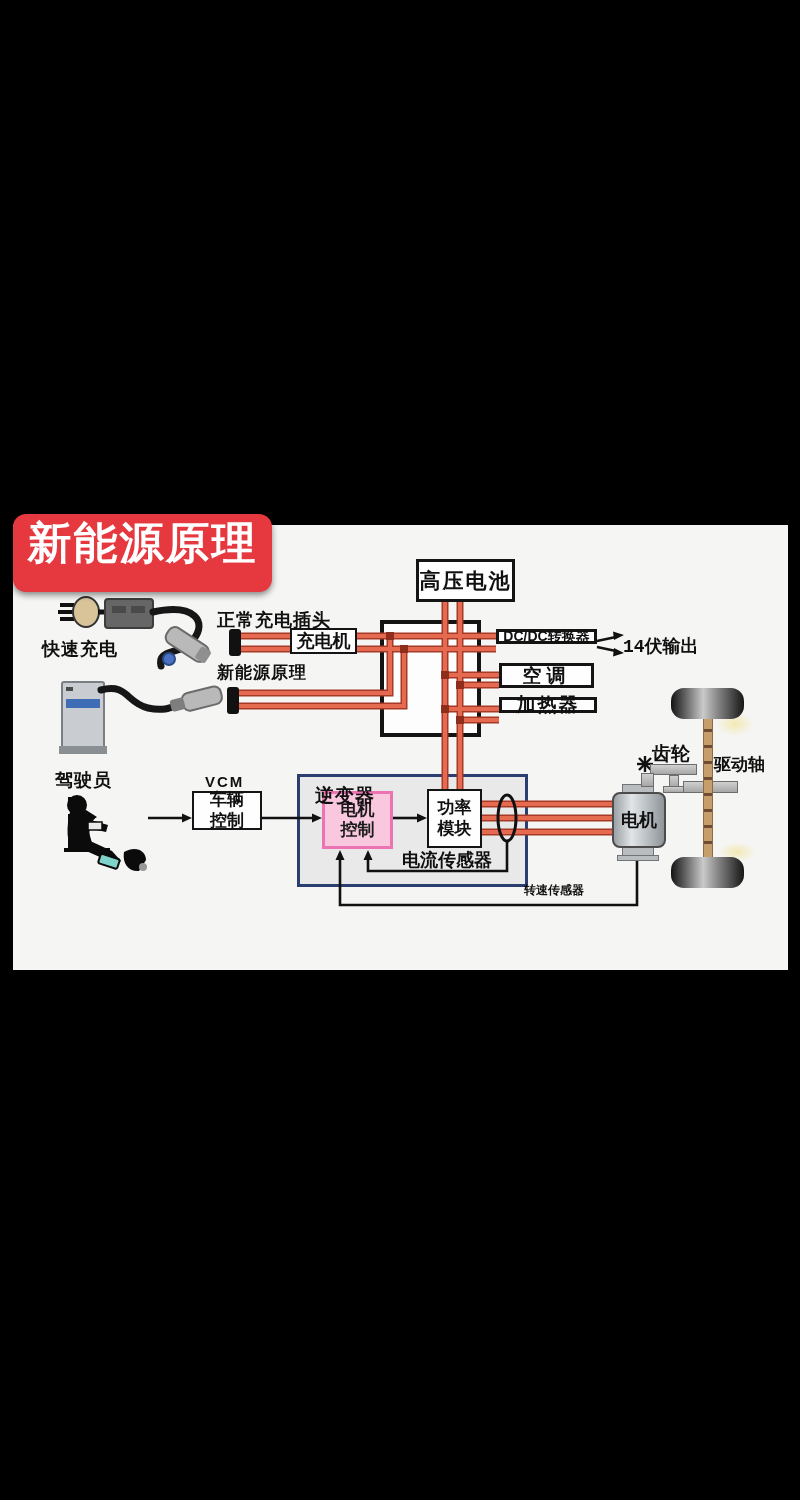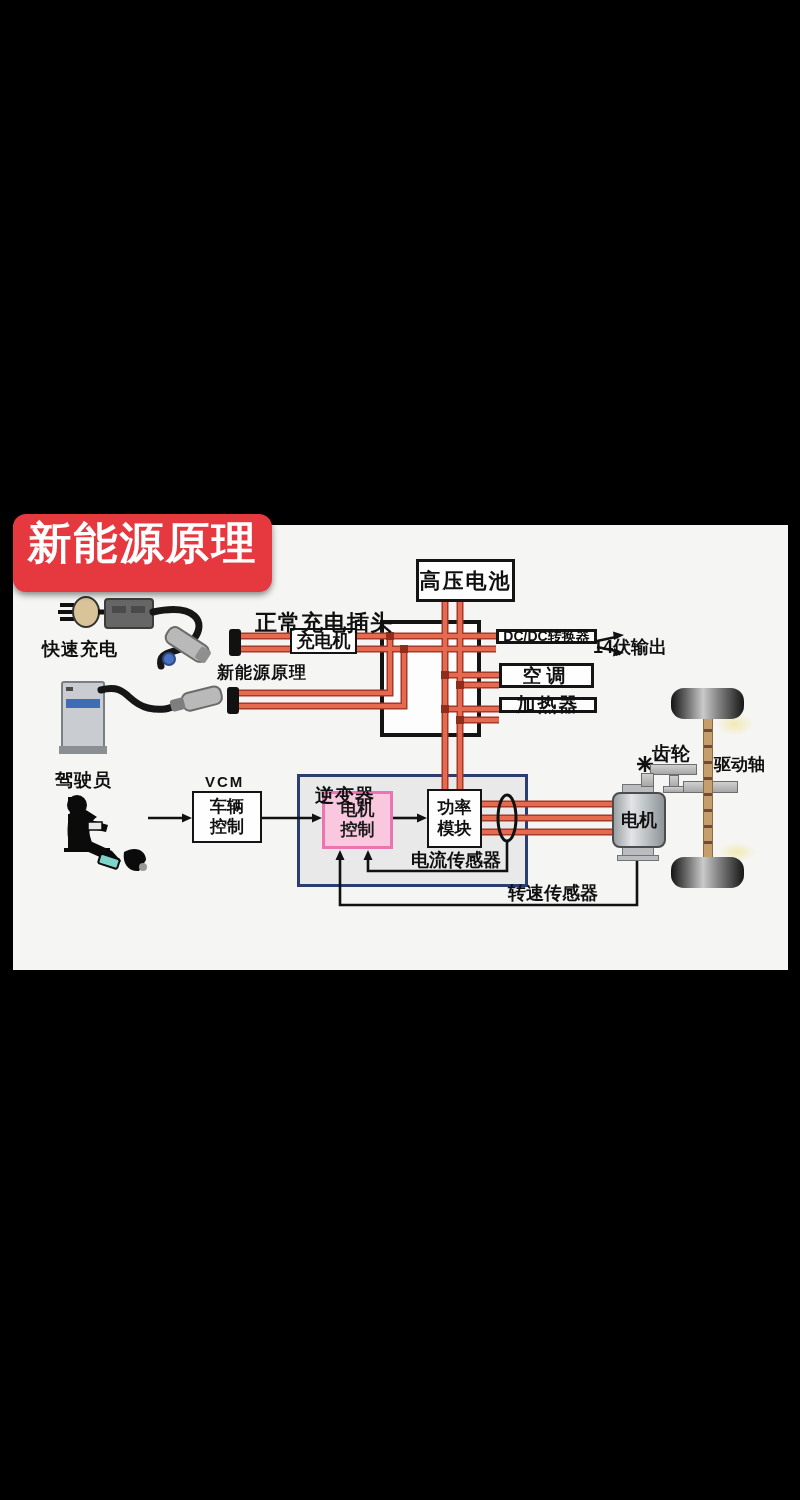--- a/index.html
+++ b/index.html
@@ -185,21 +185,21 @@
   </div>
 
   <div class="bx" style="left:499px;top:663px;width:95px;height:25px;font-size:19px;letter-spacing:5px;">
     <span>空调</span>
   </div>
 
   <div class="bx" style="left:499px;top:697px;width:98px;height:16px;font-size:19px;letter-spacing:2px;">
     <span>加热器</span>
   </div>
 
-  <div class="bx twoline" style="left:192px;top:791px;width:70px;height:52px;border-width:2.5px;font-size:17px;">
+  <div class="bx twoline" style="left:192px;top:791px;width:70px;height:39px;border-width:2.5px;font-size:17px;">
     <span>车辆</span>
     <span>控制</span>
   </div>
 
   <div class="bx twoline" style="left:322px;top:791px;width:71px;height:58px;background:#f9c8de;border:3px solid #ec74b2;font-size:17px;color:#1a1a1a;">
     <span>电机</span>
     <span>控制</span>
   </div>
 
   <div class="bx twoline" style="left:427px;top:789px;width:55px;height:59px;border-width:2.5px;font-size:17px;">
@@ -219,25 +219,25 @@
   <div class="gear" style="left:669px;top:775px;width:10px;height:13px;"></div>
   <div class="gear" style="left:663px;top:786px;width:22px;height:7px;"></div>
   <div class="gear" style="left:683px;top:781px;width:55px;height:12px;"></div>
 
   <div class="shaft"></div>
   <div class="glow" style="left:716px;top:712px;width:38px;height:24px;"></div>
   <div class="glow" style="left:718px;top:842px;width:38px;height:20px;"></div>
   <div class="wheel" style="left:671px;top:688px;"></div>
   <div class="wheel" style="left:671px;top:857px;"></div>
 
-  <div class="lbl" style="left:217px;top:611px;font-size:22px;letter-spacing:1px;margin-left:38px;">正常充电插头</div>
+  <div class="lbl" style="left:217px;top:611px;font-size:18px;letter-spacing:1px;">正常充电插头</div>
   <div class="lbl" style="left:42px;top:640px;font-size:18px;letter-spacing:1px;">快速充电</div>
   <div class="lbl" style="left:217px;top:664px;font-size:17px;letter-spacing:1px;">新能源原理</div>
-  <div class="lbl" style="left:593px;top:638px;font-size:18px;">14伏输出</div>
+  <div class="lbl" style="left:623px;top:638px;font-size:18px;font-family:Liberation Mono, monospace;">14伏输出</div>
   <div class="lbl" style="left:55px;top:771px;font-size:18px;letter-spacing:1px;">驾驶员</div>
   <div class="lbl" style="left:205px;top:774px;font-size:15px;letter-spacing:2px;">VCM</div>
   <div class="lbl" style="left:315px;top:750px;font-size:19px;letter-spacing:1px;margin-top:36px;">逆变器</div>
-  <div class="lbl" style="left:402px;top:851px;font-size:18px;margin-left:9px;">电流传感器</div>
-  <div class="lbl" style="left:508px;top:884px;font-size:18px;">转速传感器</div>
+  <div class="lbl" style="left:402px;top:851px;font-size:18px;">电流传感器</div>
+  <div class="lbl" style="left:524px;top:884px;font-size:12px;">转速传感器</div>
   <div class="lbl" style="left:652px;top:744px;font-size:19px;">齿轮</div>
   <div class="lbl" style="left:714px;top:756px;font-size:17px;">驱动轴</div>
 
 </div>
 
 </body></html>

